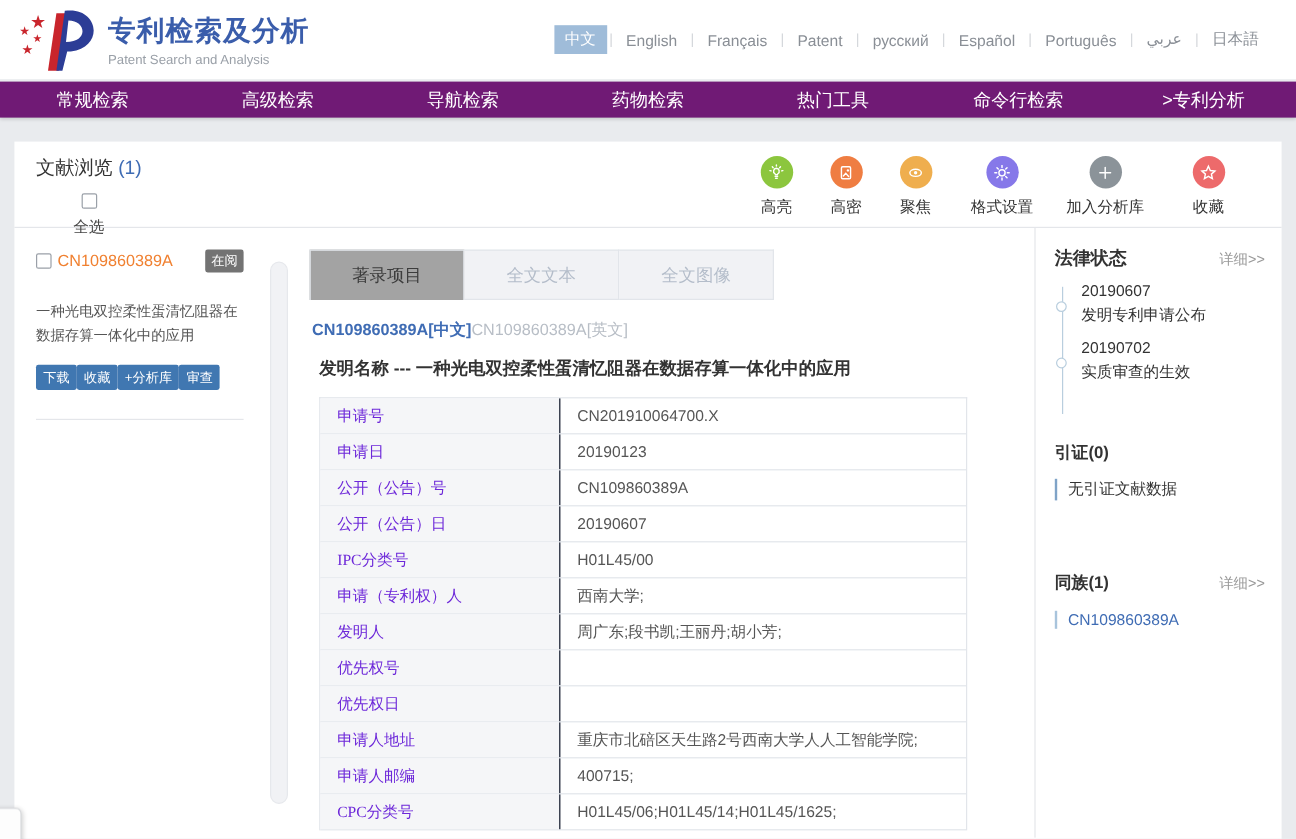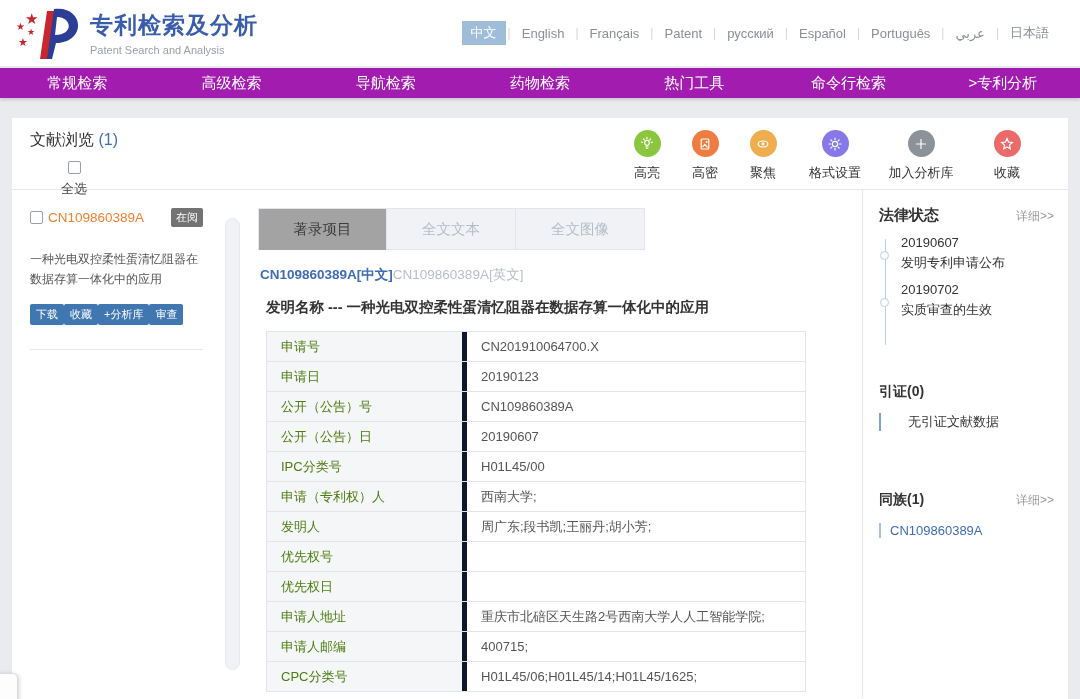--- a/index.html
+++ b/index.html
@@ -15,21 +15,21 @@
   .logo-title { color:#3a5dab; font-size:23px; font-weight:bold; letter-spacing:1px; }
   .logo-sub { color:#9aa0a8; font-size:11px; margin-top:3px; }
 
   .lang-bar { display:flex; align-items:center; font-size:13px; color:#8a8f96; }
   .lang-item { padding:3px 9px; cursor:pointer; white-space:nowrap; }
   .lang-item.active { background:#9fbcd9; color:#fff; }
   .lang-wrap { display:flex; align-items:center; }
   .lang-wrap:not(:last-child)::after { content:"|"; color:#d4d7db; font-size:12px; margin:0 2px; }
 
   
-  .navbar { height:30px; margin-top:2px; background:#a21caf; display:flex;
+  .navbar { height:30px; margin-top:2px; background:#701a75; display:flex;
     align-items:center; box-shadow:0 2px 3px rgba(0,0,0,.15); }
   .nav-item { flex:1; text-align:center; color:#fff; font-size:15px; cursor:pointer; white-space:nowrap; }
 
   
   .card { position:relative; margin:20px 12px 0 12px; background:#fff; height:650px; }
   .toolbar { display:flex; justify-content:space-between; align-items:flex-start;
     padding:12px 18px 0 18px; height:72px; border-bottom:1px solid #e4e6ea; }
   .tb-left .tb-title-row { font-size:16px; color:#333; }
   .tb-count { color:#3f6cb4; }
   .tb-selectall { display:flex; align-items:center; gap:6px; font-size:13px; color:#444; margin-top:10px;flex-direction:column; }
@@ -61,40 +61,40 @@
     font-size:14.5px; background:#f1f2f5; color:#b4bdca; border:1px solid #e2e5ea; cursor:pointer; }
   .tab + .tab { border-left:none; }
   .tab.active { background:#a3a3a3; color:#3c3c3c; border-bottom:none; }
   .doc-links { margin:16px 0 0 2px; font-size:13.5px; }
   .doc-link-cn { color:#3f6cb4; font-weight:bold; cursor:pointer; }
   .doc-link-en { color:#b8bec6; cursor:pointer; }
   .invention-title { margin:14px 0 0 8px; font-size:14.5px; font-weight:bold; color:#333; }
 
   .biblio-table { margin:14px 0 0 8px; width:540px; border:1px solid #e2e5ea; border-bottom:none; }
   .bt-row { display:flex; border-bottom:1px solid #e2e5ea; height:30px; }
-  .bt-label { width:200px; flex:none; background:#f5f6f8; border-right:5px solid #0f172a;
-    display:flex; align-items:center; padding-left:14px; font-size:13px; color:#4d7c0f; }
+  .bt-label { width:200px; flex:none; background:#f5f6f8; border-right:1px solid #0f172a;
+    display:flex; align-items:center; padding-left:14px; font-size:13px; color:#6d28d9;font-family:Liberation Serif, serif; }
   .bt-value { flex:1; display:flex; align-items:center; padding-left:14px; font-size:13px; color:#555; }
 
   .right-panel { flex:none; width:206px; border-left:1px solid #e4e6ea; padding:16px 14px 0 16px; }
   .rp-head { display:flex; justify-content:space-between; align-items:baseline; }
   .rp-title { font-size:15px; font-weight:bold; color:#333; }
   .rp-detail { font-size:12px; color:#999; cursor:pointer; }
   .timeline { position:relative; margin:10px 0 0 6px; padding-left:16px; }
   .timeline::before { content:""; position:absolute; left:0; top:4px; bottom:-26px; width:1px; background:#b9cede; }
   .tl-item { position:relative; margin-bottom:10px; }
   .tl-dot { position:absolute; left:-21px; top:16px; width:9px; height:9px; border:1px solid #b9cede;
     border-radius:50%; background:#fff; }
   .tl-date { font-size:13px; color:#333; }
   .tl-desc { font-size:13px; color:#333; margin-top:4px; }
 
-  .rp-section-cite { margin-top:64px; }
+  .rp-section-cite { margin-top:50px; }
   .rp-section-family { margin-top:60px; }
   .rp-sec-title { font-size:14px; font-weight:bold; color:#333; }
-  .rp-note { margin-top:12px; border-left:2px solid #7fa3c7; padding-left:27px; font-size:13px; color:#333; }
+  .rp-note { margin-top:12px; border-left:2px solid #7fa3c7; padding-left:9px; font-size:13px; color:#333; }
   .rp-link { margin-top:14px; border-left:2px solid #a8c4dc; padding-left:9px; font-size:13px; color:#3f6cb4; cursor:pointer; }
 
   .corner-widget { position:fixed; left:-10px; bottom:-14px; width:28px; height:40px; background:#fdfdfd;
     border:1px solid #d8dadd; border-radius:5px; box-shadow:1px 1px 4px rgba(0,0,0,.18); }
 
   svg .s { stroke:#fff; stroke-width:1.2; fill:none; stroke-linecap:round; }
 </style>
 </head>
 <body>
 

